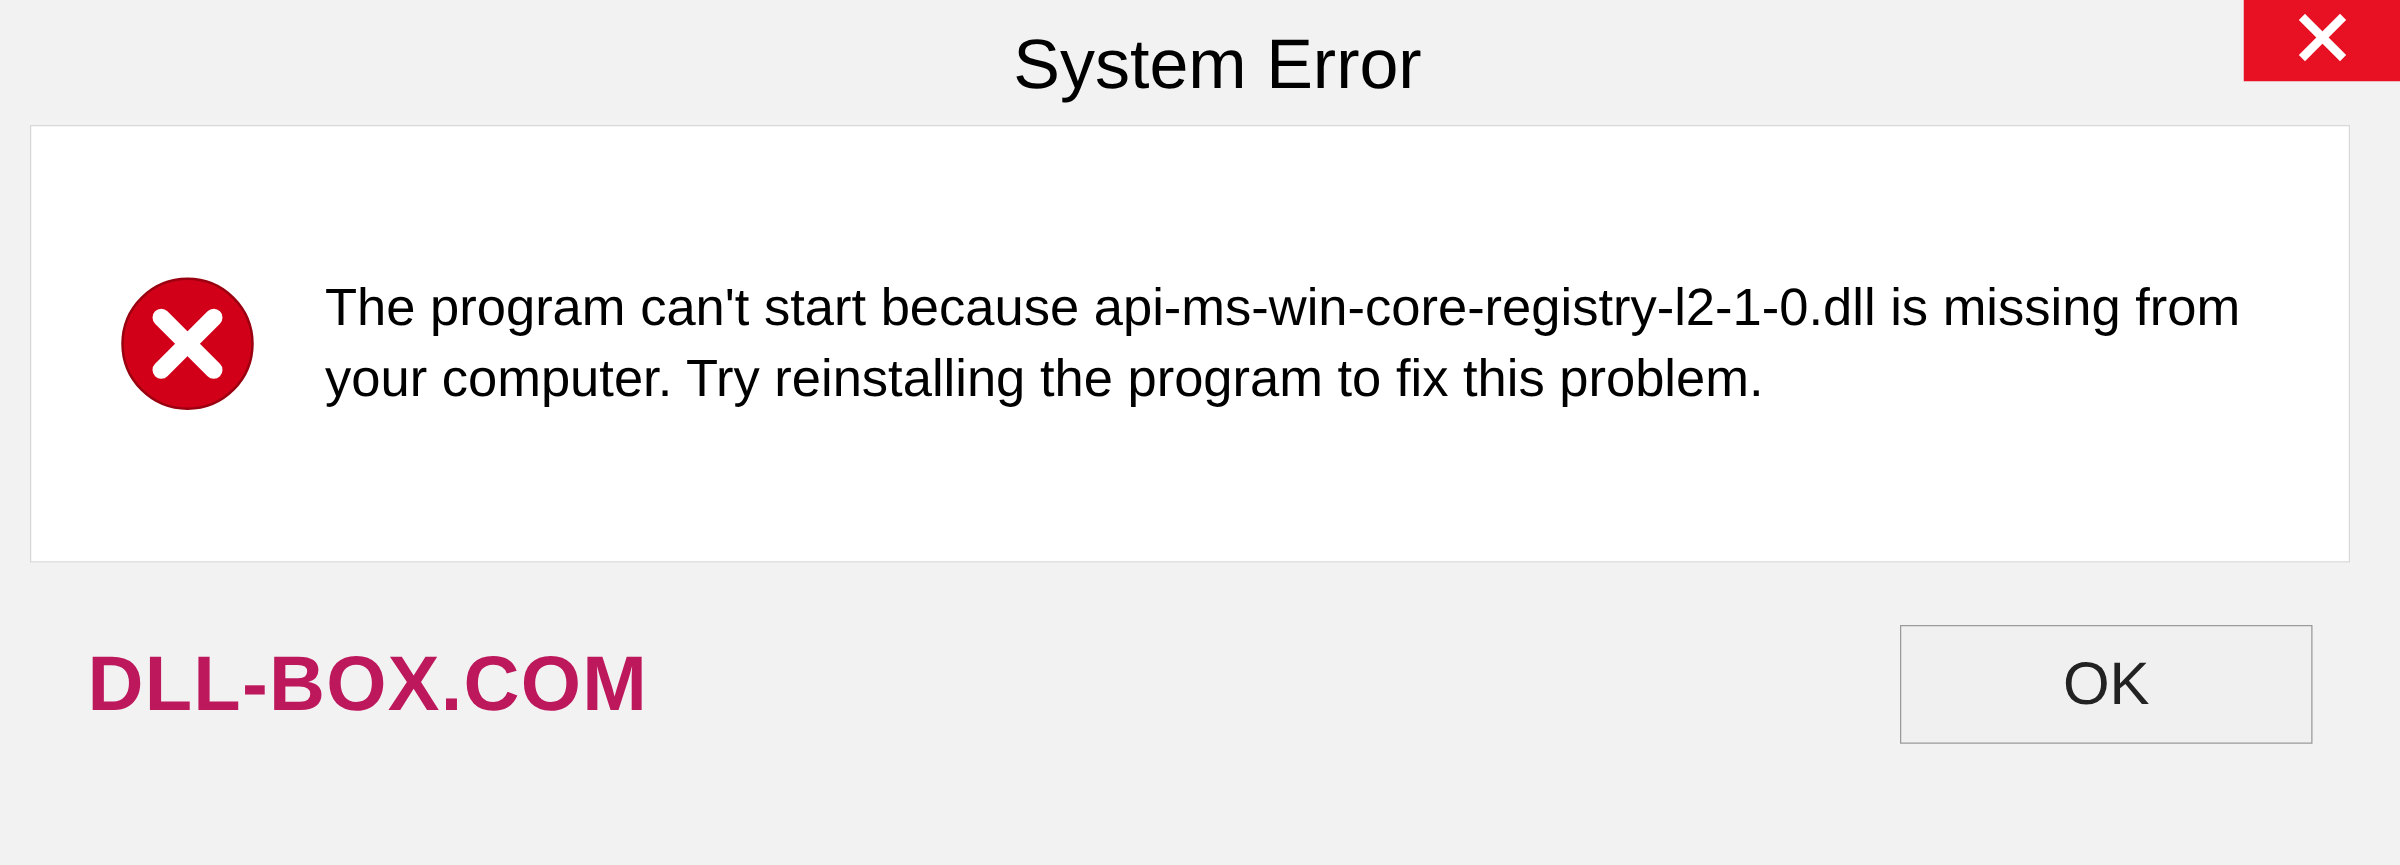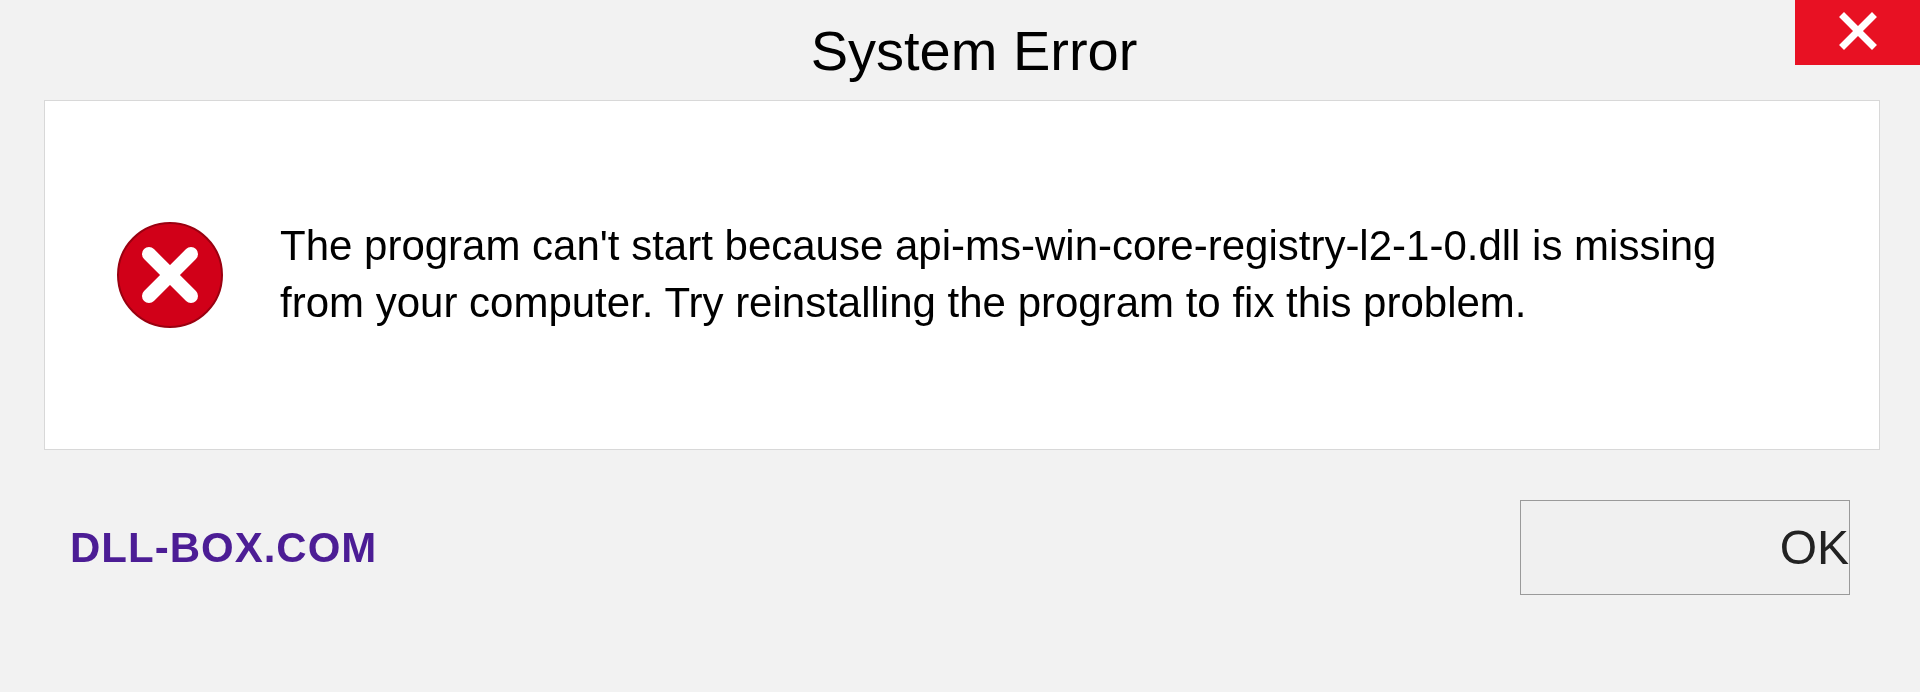--- a/index.html
+++ b/index.html
@@ -41,21 +41,21 @@
       justify-content: center;
       cursor: pointer;
     }
     .close-btn svg {
       width: 40px;
       height: 40px;
     }
     .content-panel {
       background: #ffffff;
       border: 1px solid #d8d8d8;
-      margin: 0 40px 0 44px;
+      margin: 0 40px 0 24px;
       height: 350px;
       display: flex;
       align-items: center;
       padding: 0 70px;
     }
     .error-icon-wrap {
       flex-shrink: 0;
       margin-right: 55px;
     }
     .error-icon-wrap svg {
@@ -69,35 +69,35 @@
       color: #000;
       font-weight: 400;
     }
     .footer {
       display: flex;
       align-items: center;
       justify-content: space-between;
       padding: 50px 70px 0 70px;
     }
     .watermark {
-      font-size: 42px;
+      font-size: 62px;
       font-weight: 800;
-      color: #4c1d95;
+      color: #be185d;
       letter-spacing: 1px;
     }
     .ok-btn {
       width: 330px;
       height: 95px;
       border: 1px solid #9a9a9a;
       background: #f0f0f0;
       font-size: 48px;
       color: #222;
       display: flex;
       align-items: center;
-      justify-content: flex-end;
+      justify-content: center;
       cursor: pointer;
       font-family: inherit;
     }
   </style>
 </head>
 <body>
 
 <div class="titlebar">
   <div class="title-text">System Error</div>
   <div class="close-btn">

